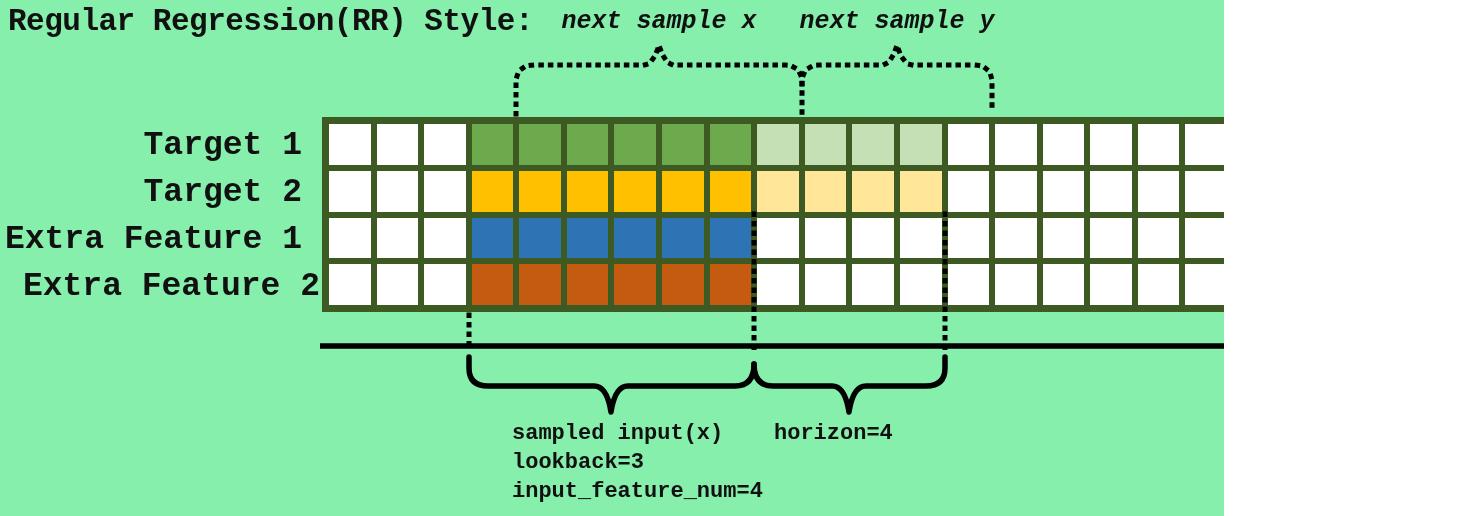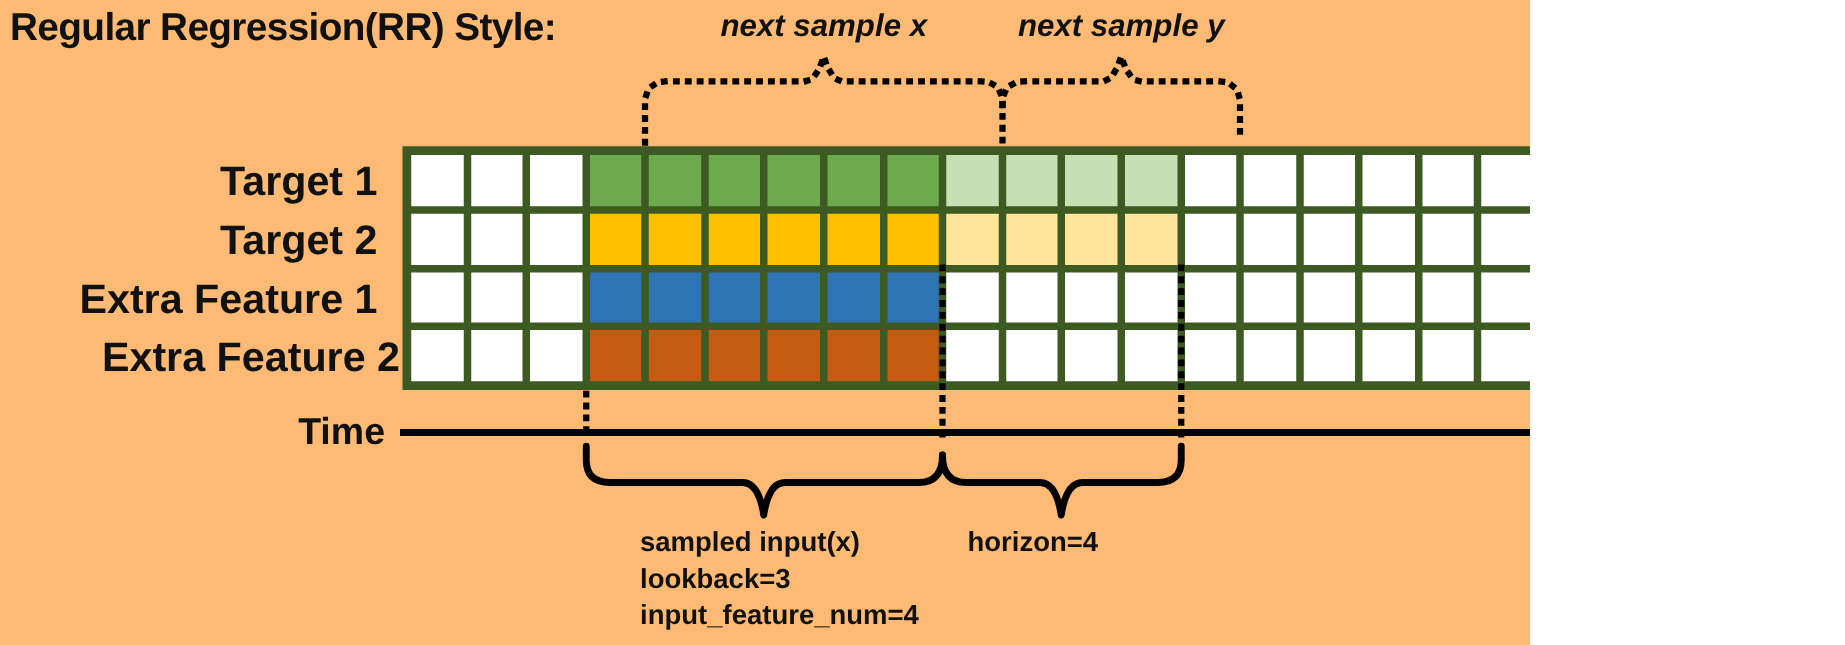--- a/index.html
+++ b/index.html
@@ -1,19 +1,19 @@
 <!DOCTYPE html>
 <html><head>
 <meta charset="utf-8">
 <style>
   * { margin:0; padding:0; box-sizing:border-box; }
   html,body { background:#ffffff; }
   .canvas {
-    position:relative; width:1224px; height:516px; background:#fdba74;
-    font-family:Liberation Sans, sans-serif; color:#111; overflow:hidden;
+    position:relative; width:1224px; height:516px; background:#86efac;
+    font-family:Liberation Mono, monospace; color:#111; overflow:hidden;
   }
   .title {
     position:absolute; left:8px; top:4px;
     font-size:31px; font-weight:700; letter-spacing:-0.5px;
   }
   .grid {
     position:absolute; left:322px; top:117px; width:1150px; height:195px;
     display:grid; grid-template-columns:repeat(24,1fr); grid-template-rows:repeat(4,1fr);
     gap:6px; padding:7px;
   }
@@ -144,21 +144,20 @@
       <div class="cell" style="background: rgb(255, 255, 255);"></div>
       <div class="cell" style="background: rgb(255, 255, 255);"></div>
       <div class="cell" style="background: rgb(255, 255, 255);"></div>
       <div class="cell" style="background: rgb(255, 255, 255);"></div>
       <div class="cell" style="background: rgb(255, 255, 255);"></div>
     </div>
 
   <div class="brace-label" style="left:747px;">next sample y</div>
   <div class="brace-label" style="left:509px;">next sample x</div>
 
-  <div class="time-label">Time</div>
 
   <div class="param-block" style="left:512px;">
     <div>sampled input(x)</div>
     <div>lookback=3</div>
     <div>input_feature_num=4</div>
   </div>
   <div class="param-block" style="left:774px;">
     <div>horizon=4</div>
   </div>
 

